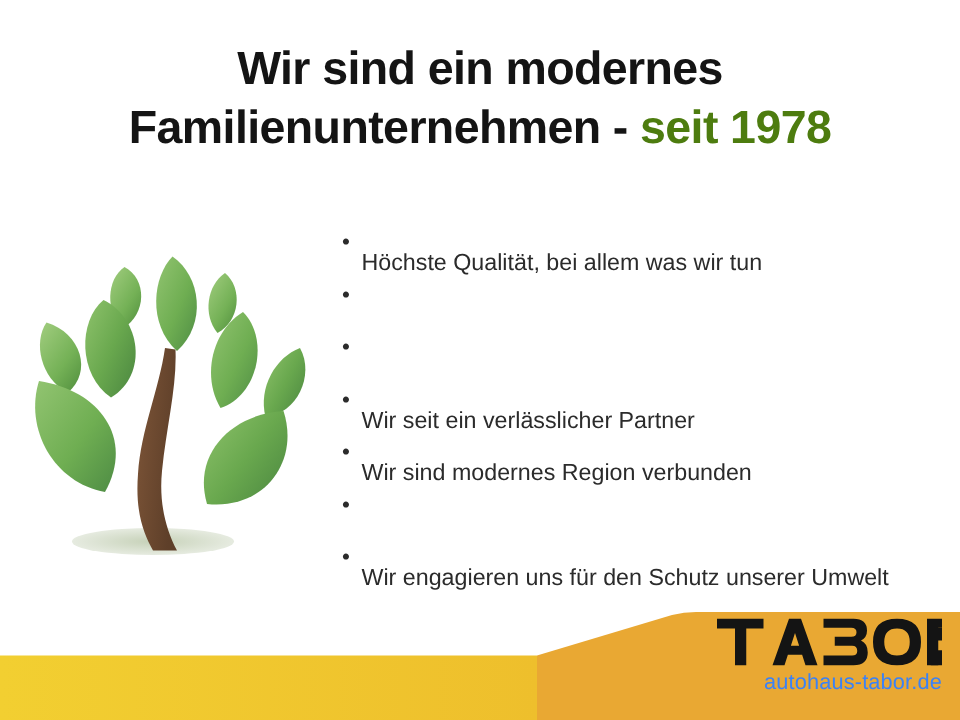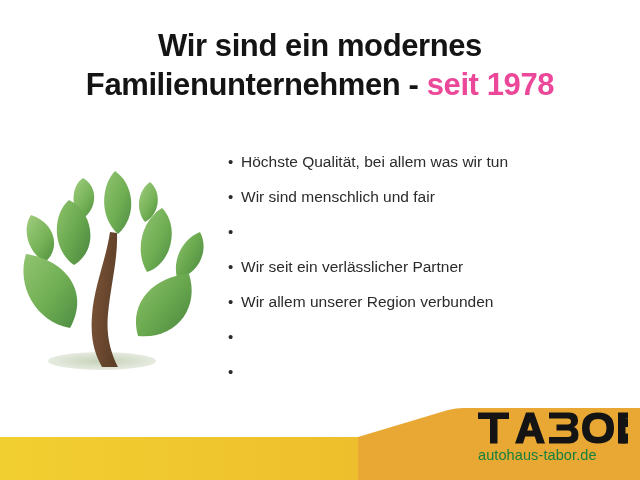--- a/index.html
+++ b/index.html
@@ -24,21 +24,21 @@
     left:0; top:26px;
     width:640px;
     text-align:center;
     font-weight:bold;
     font-size:31px;
     line-height:39px;
     letter-spacing:-0.4px;
     color:#141414;
   }
   .headline .line2 { display:block; }
-  .accent { color:#ec4899; }
+  .accent { color:#4d7c0f; }
 
   
   .bullets {
     position:absolute;
     left:228px; top:152px;
     width:412px;
   }
   .bullet-row {
     display:flex;
     align-items:flex-start;
@@ -50,20 +50,21 @@
     font-size:15px;
     line-height:20px;
     color:#2b2b2b;
     text-align:left;
   }
   .bullet-text {
     font-size:15.5px;
     line-height:20px;
     color:#2b2b2b;
     white-space:nowrap;
+    margin-top:14px;
   }
 
   
   .tree {
     position:absolute;
     left:14px; top:164px;
     width:200px; height:222px;
   }
 
   
@@ -82,22 +83,22 @@
   }
   .logo-word {
     display:block;
     height:32px;
   }
   .logo-tag {
     display:block;
     margin-top:3px;
     font-size:14.5px;
     letter-spacing:0.1px;
-    color:#15803d;
-    text-align:left;
+    color:#3b82f6;
+    text-align:right;
   }
 </style>
 </head>
 <body>
 
 <div id="slide">
 
   <div class="headline">
     <span>Wir sind ein modernes</span>
     <span class="line2"><span>Familienunternehmen - </span><span class="accent">seit 1978</span></span>
@@ -150,38 +151,38 @@
     </svg>
   </div>
 
   <div class="bullets">
     <div class="bullet-row">
       <span class="bullet-dot">•</span>
       <span class="bullet-text">Höchste Qualität, bei allem was wir tun</span>
     </div>
     <div class="bullet-row">
       <span class="bullet-dot">•</span>
-      <span class="bullet-text">Wir sind menschlich und fair</span>
     </div>
     <div class="bullet-row">
       <span class="bullet-dot">•</span>
     </div>
     <div class="bullet-row">
       <span class="bullet-dot">•</span>
       <span class="bullet-text">Wir seit ein verlässlicher Partner</span>
     </div>
     <div class="bullet-row">
       <span class="bullet-dot">•</span>
-      <span class="bullet-text">Wir allem unserer Region verbunden</span>
-    </div>
-    <div class="bullet-row">
-      <span class="bullet-dot">•</span>
-    </div>
-    <div class="bullet-row">
-      <span class="bullet-dot">•</span>
+      <span class="bullet-text">Wir sind modernes Region verbunden</span>
+    </div>
+    <div class="bullet-row">
+      <span class="bullet-dot">•</span>
+    </div>
+    <div class="bullet-row">
+      <span class="bullet-dot">•</span>
+      <span class="bullet-text">Wir engagieren uns für den Schutz unserer Umwelt</span>
     </div>
   </div>
 
   <div class="band">
     <svg width="640" height="80" viewBox="0 0 640 80" xmlns="http://www.w3.org/2000/svg">
       <defs>
         <linearGradient id="ylw" x1="0" y1="0" x2="1" y2="0">
           <stop offset="0%" stop-color="#f2cf31"></stop>
             <stop offset="100%" stop-color="#eebf2c"></stop>
         </linearGradient>

